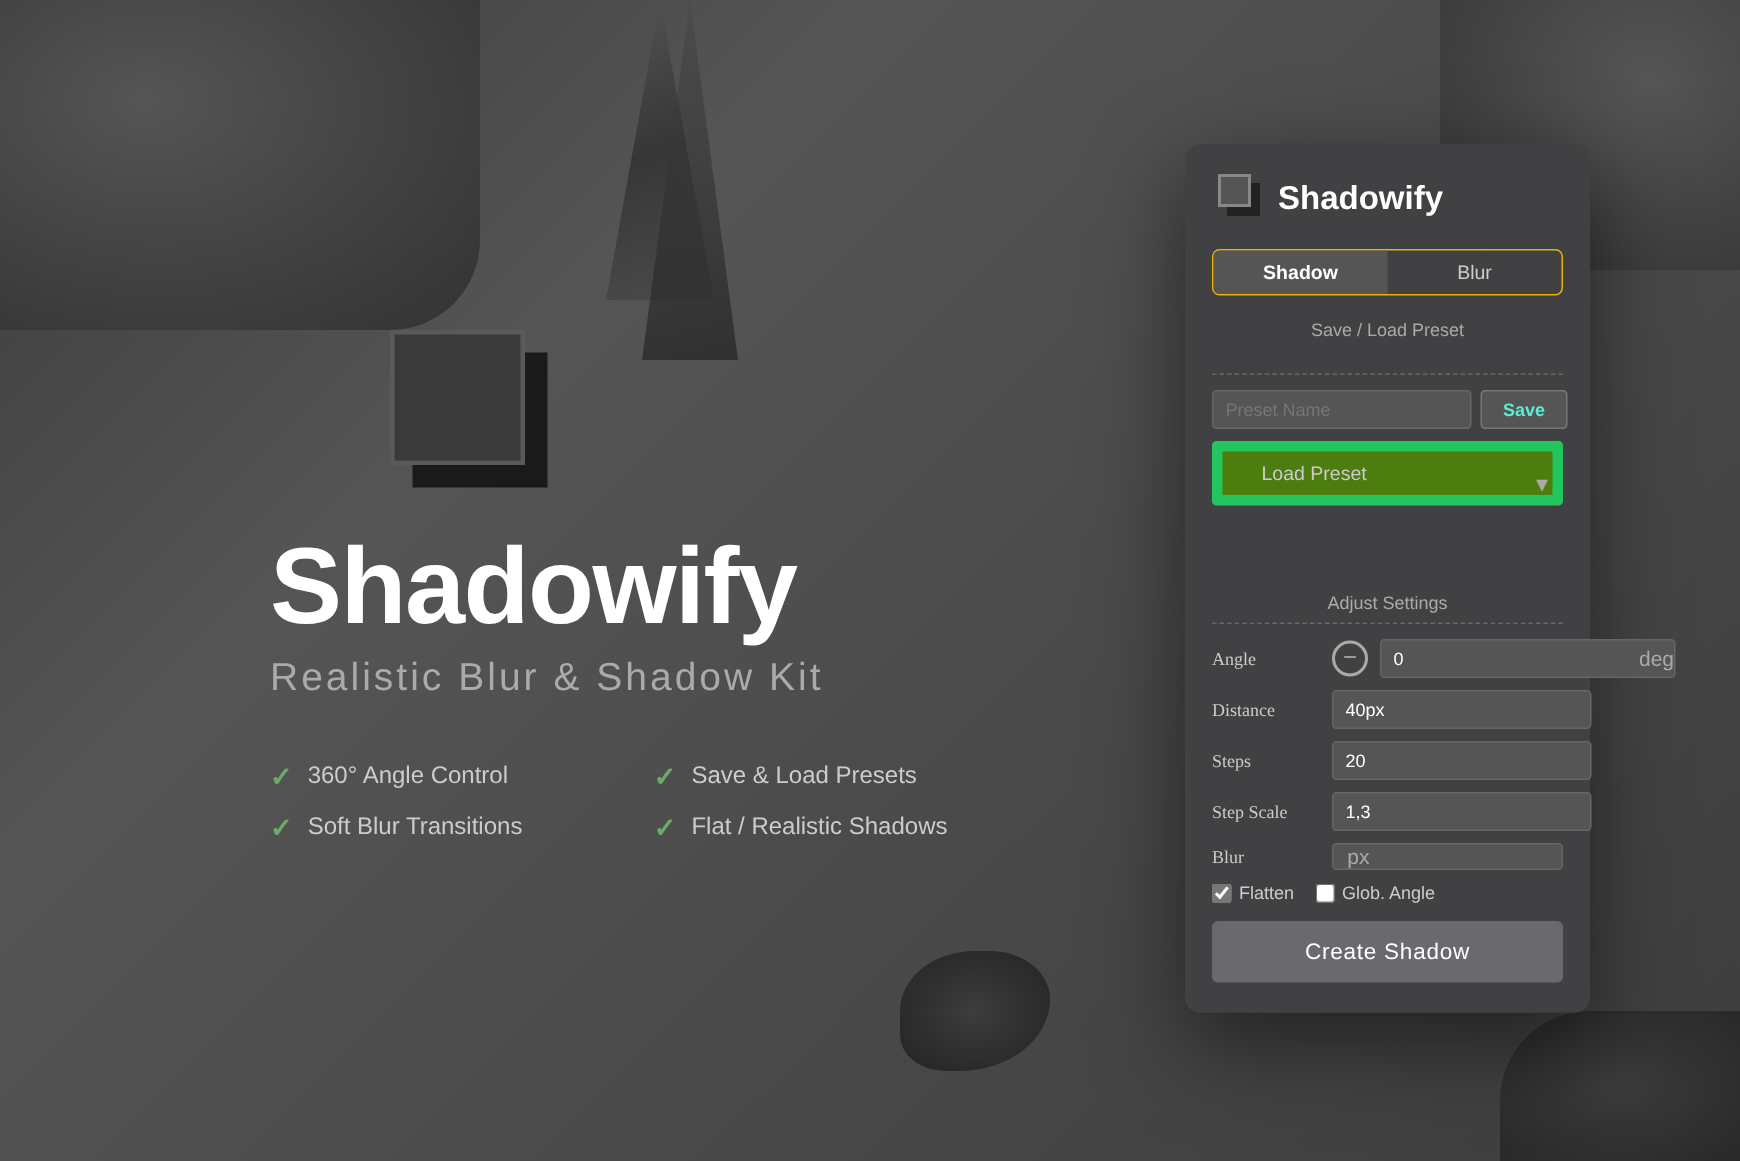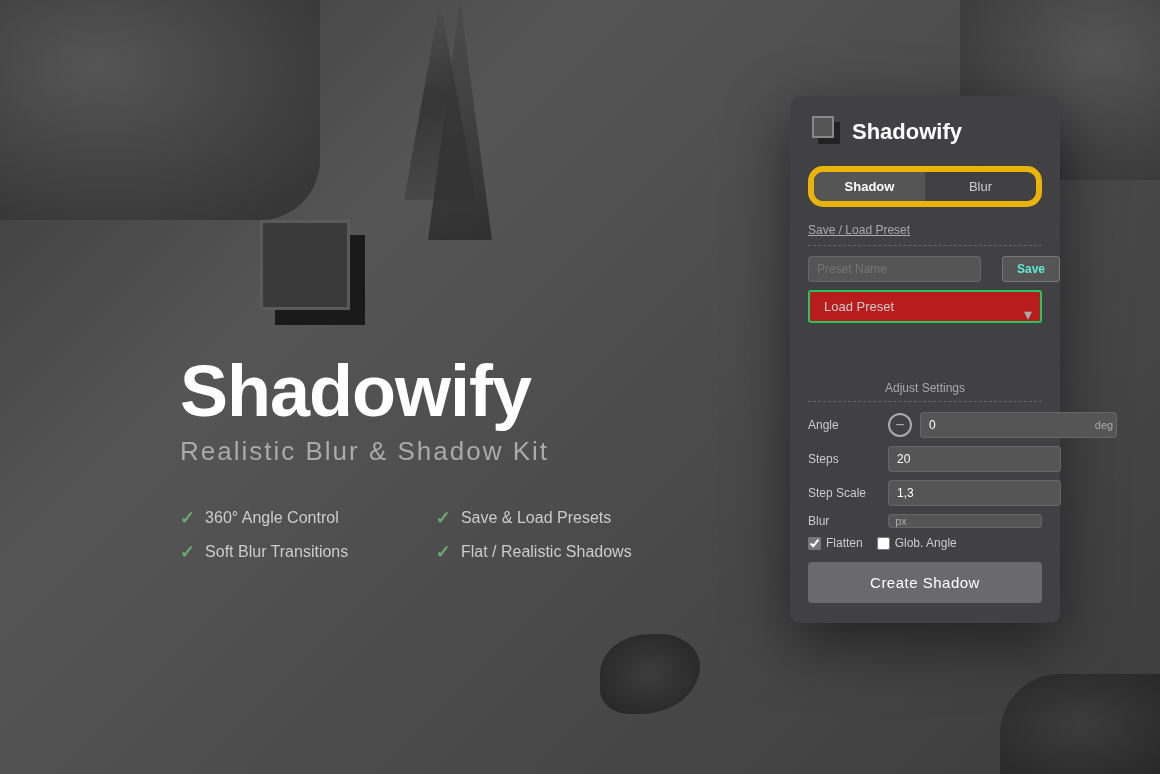--- a/index.html
+++ b/index.html
@@ -160,22 +160,22 @@
 
     .panel-title {
       font-size: 22px;
       font-weight: 700;
       color: #ffffff;
     }
 
     
     .tabs {
       display: flex;
-      border: 6px solid #eab308;
-      border-radius: 15px;
+      border: 1px solid #eab308;
+      border-radius: 5px;
       overflow: hidden;
       margin-bottom: 16px;
     }
 
     .tab {
       flex: 1;
       padding: 7px 0;
       text-align: center;
       font-size: 13px;
       color: #cccccc;
@@ -186,34 +186,33 @@
 
     .tab.active {
       background: #555;
       color: #fff;
       font-weight: 600;
     }
 
     .section-label {
       font-size: 12px;
       color: #aaaaaa;
-      text-align: left;
-      margin-bottom: 8px;
-      text-decoration: underline;
+      text-align: center;
+      margin-bottom: 22px;
     }
 
     .divider {
       border: none;
       border-top: 1px dashed #666;
       margin-bottom: 10px;
     }
 
     .preset-row {
       display: flex;
-      gap: 21px;
+      gap: 6px;
       margin-bottom: 8px;
     }
 
     .preset-name-input {
       flex: 1;
       background: #555;
       border: 1px solid #666;
       border-radius: 3px;
       color: #ccc;
       padding: 5px 8px;
@@ -226,25 +225,25 @@
       border-radius: 3px;
       color: #5eead4;
       padding: 5px 14px;
       font-size: 12px;
       font-weight: 600;
       cursor: pointer;
     }
 
     .load-preset-select {
       width: 100%;
-      background: #b91c1c;
-      border: 2px solid #22c55e;
+      background: #4d7c0f;
+      border: 7px solid #22c55e;
       border-radius: 3px;
       color: #ccc;
-      padding: 7px 14px;
+      padding: 7px 26px;
       font-size: 13px;
       appearance: none;
       -webkit-appearance: none;
       margin-bottom: 14px;
       cursor: pointer;
       position: relative;
     }
 
     .select-wrapper {
       position: relative;
@@ -274,37 +273,38 @@
       align-items: center;
       margin-bottom: 8px;
       gap: 8px;
     }
 
     .field-label {
       font-size: 12px;
       color: #cccccc;
       width: 72px;
       flex-shrink: 0;
+      font-family: Liberation Serif, serif;
     }
 
     .field-input {
       flex: 1;
       background: #555;
       border: 1px solid #666;
       border-radius: 3px;
       color: #fff;
       padding: 5px 8px;
       font-size: 12px;
     }
 
     .field-unit {
-      font-size: 11px;
+      font-size: 14px;
       color: #aaa;
       width: 24px;
-      text-align: center;
+      text-align: right;
     }
 
     .angle-row {
       display: flex;
       align-items: center;
       gap: 8px;
       margin-bottom: 8px;
     }
 
     .angle-icon {
@@ -465,20 +465,24 @@
   <div class="angle-row">
     <span class="field-label">Angle</span>
     <div class="angle-icon">−</div>
     <div class="angle-input-wrap">
       <input class="angle-input" type="text" value="0" style="">
       <span class="field-unit">deg</span>
     </div>
   </div>
 
   
+  <div class="field-row">
+    <span class="field-label">Distance</span>
+    <input class="field-input" type="text" value="40px" style="">
+  </div>
 
   
   <div class="field-row">
     <span class="field-label">Steps</span>
     <input class="field-input" type="text" value="20" style="">
   </div>
 
   
   <div class="field-row">
     <span class="field-label">Step Scale</span>

